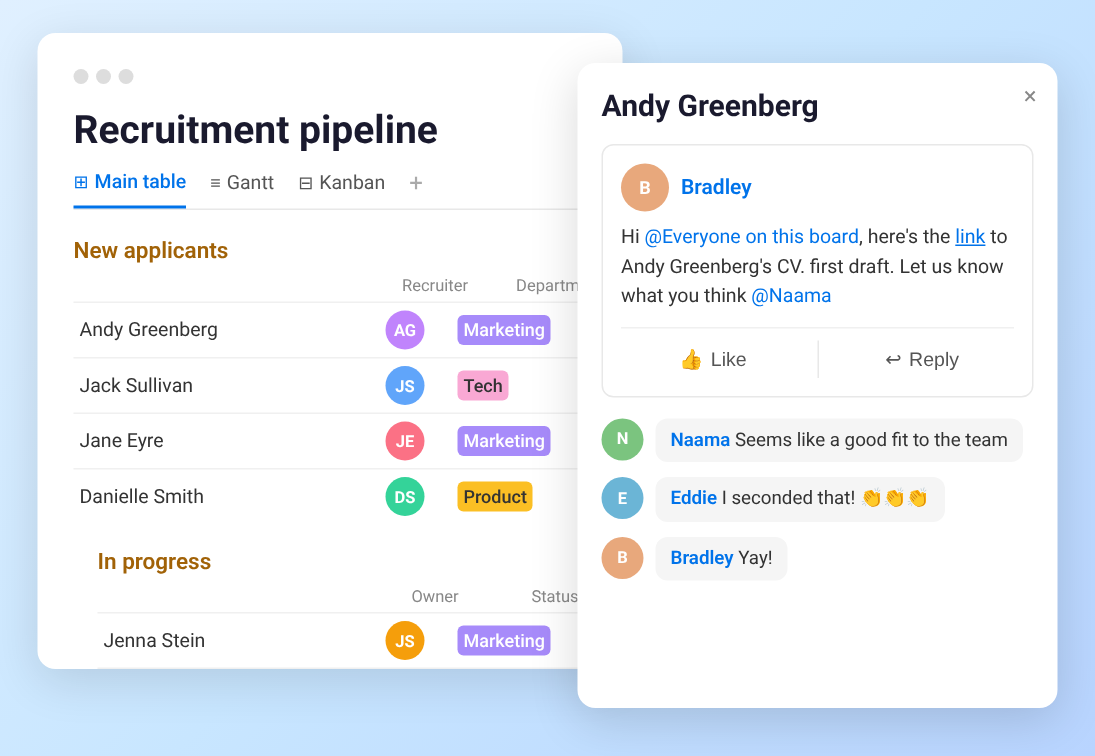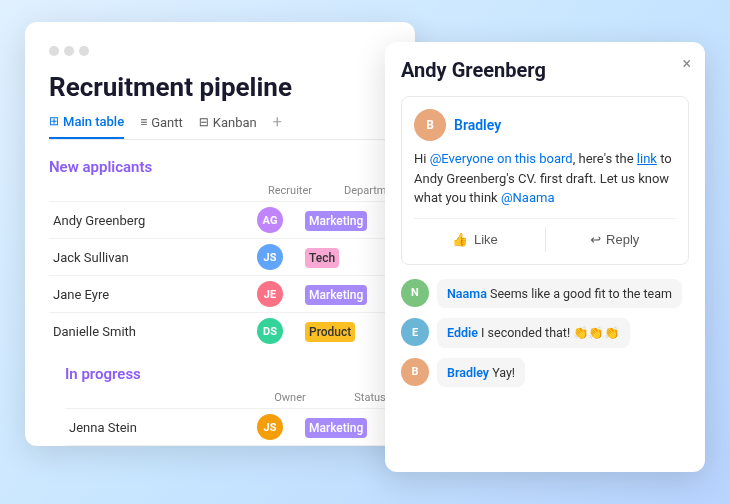--- a/index.html
+++ b/index.html
@@ -80,21 +80,21 @@
     }
     .tab-plus {
       font-size: 16px;
       color: #aaa;
       cursor: pointer;
     }
 
     .section-title {
       font-size: 15px;
       font-weight: 600;
-      color: #8b5cf6;
+      color: #a16207;
       margin-bottom: 8px;
     }
 
     .table-header {
       display: flex;
       font-size: 11px;
       color: #888;
       margin-bottom: 4px;
       padding-left: 4px;
     }

